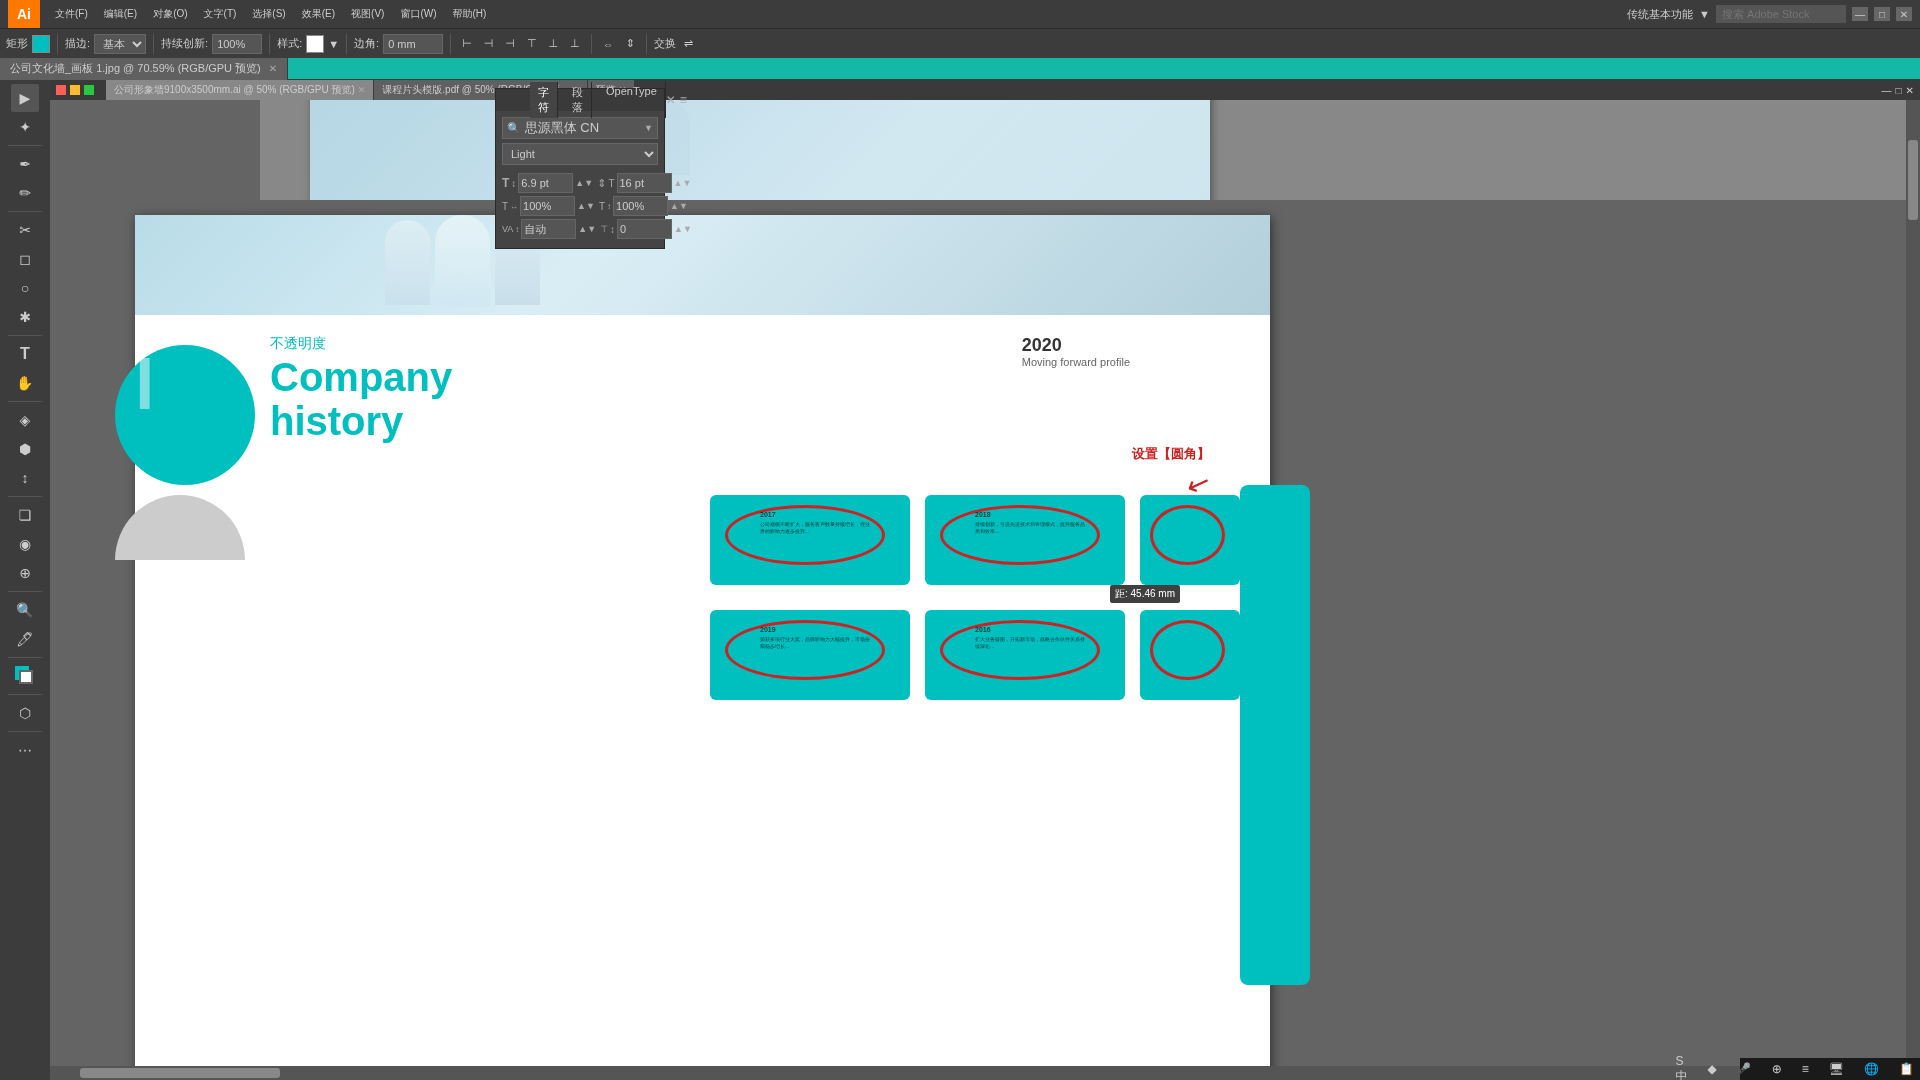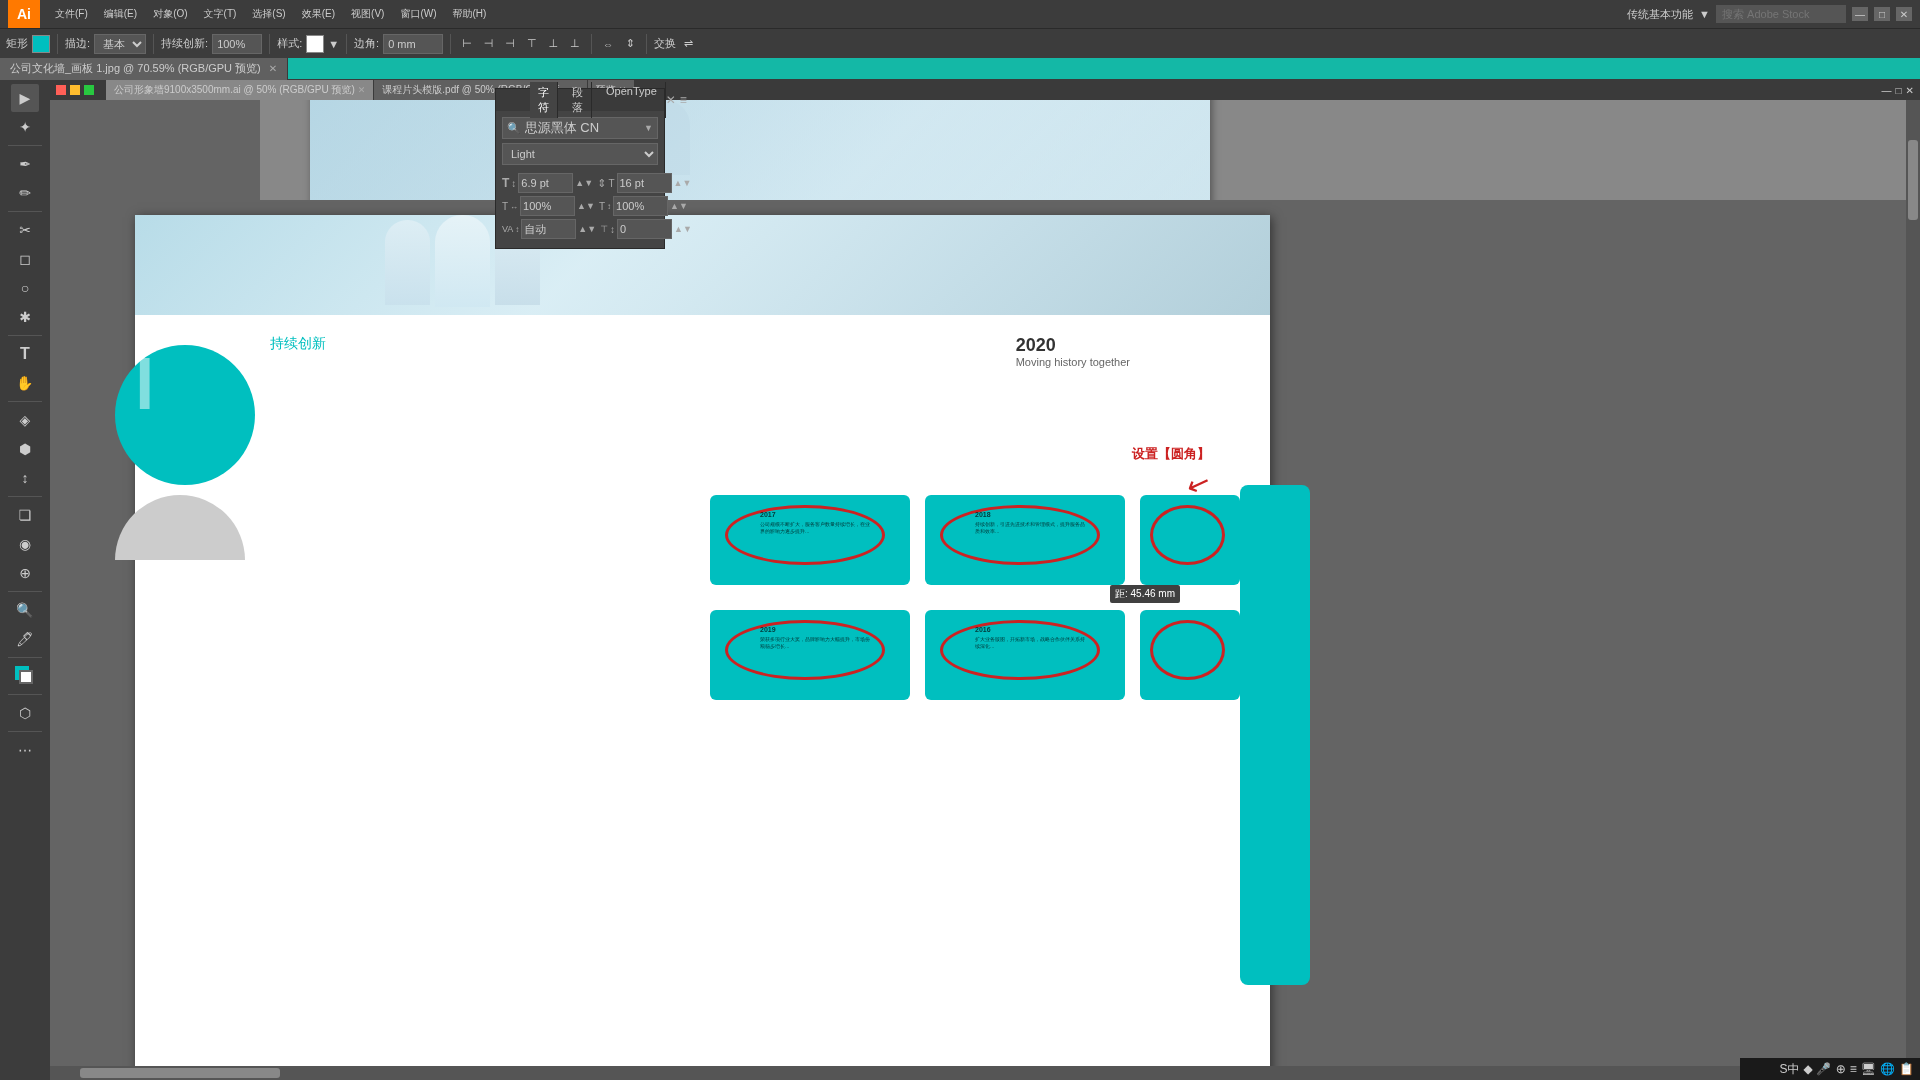--- a/index.html
+++ b/index.html
@@ -462,21 +462,21 @@
       position: fixed;
       bottom: 0;
       right: 0;
       width: 180px;
       height: 22px;
       background: #1a1a1a;
       display: flex;
       align-items: center;
       justify-content: flex-end;
       padding: 0 6px;
-      gap: 4px;
+      gap: 20px;
       z-index: 1000;
     }
     .tray-icon { color: #ccc; font-size: 12px; }
 
     
     .window-btn {
       width: 16px;
       height: 14px;
       background: #666;
       border: none;
@@ -656,25 +656,29 @@
           <div style="position:absolute;top:5px;left:360px;width:45px;height:85px;background:linear-gradient(180deg,#ddedf4,#c5dce8);border-radius:22px 22px 0 0;opacity:0.85;"></div>
         </div>
 
         <div id="history-section">
 
           <div class="teal-circle"></div>
           <div class="teal-circle-letter">l</div>
 
           <div class="gray-half-circle"></div>
 
-          <div class="section-subtitle">持续创新</div>
+          <div class="section-subtitle">不透明度</div>
+          <div class="section-title">
+            <div>Company</div>
+            <div>history</div>
+          </div>
 
           <div class="year-text">
             <div class="year-number">2020</div>
-            <div class="year-subtitle">Moving history together</div>
+            <div class="year-subtitle">Moving forward profile</div>
           </div>
 
           <div id="cards-area">
 
 
             <div class="teal-card" style="left:205px;top:0px;width:200px;height:90px;">
               <div class="card-oval" style="top:10px;left:15px;width:160px;height:60px;"></div>
               <div class="card-text-block" style="top:15px;left:50px;width:110px;">
                 <div style="font-weight:bold;font-size:7px;margin-bottom:2px;">2017</div>
                 <div>公司规模不断扩大，服务客户数量持续增长，在业界的影响力逐步提升...</div>

